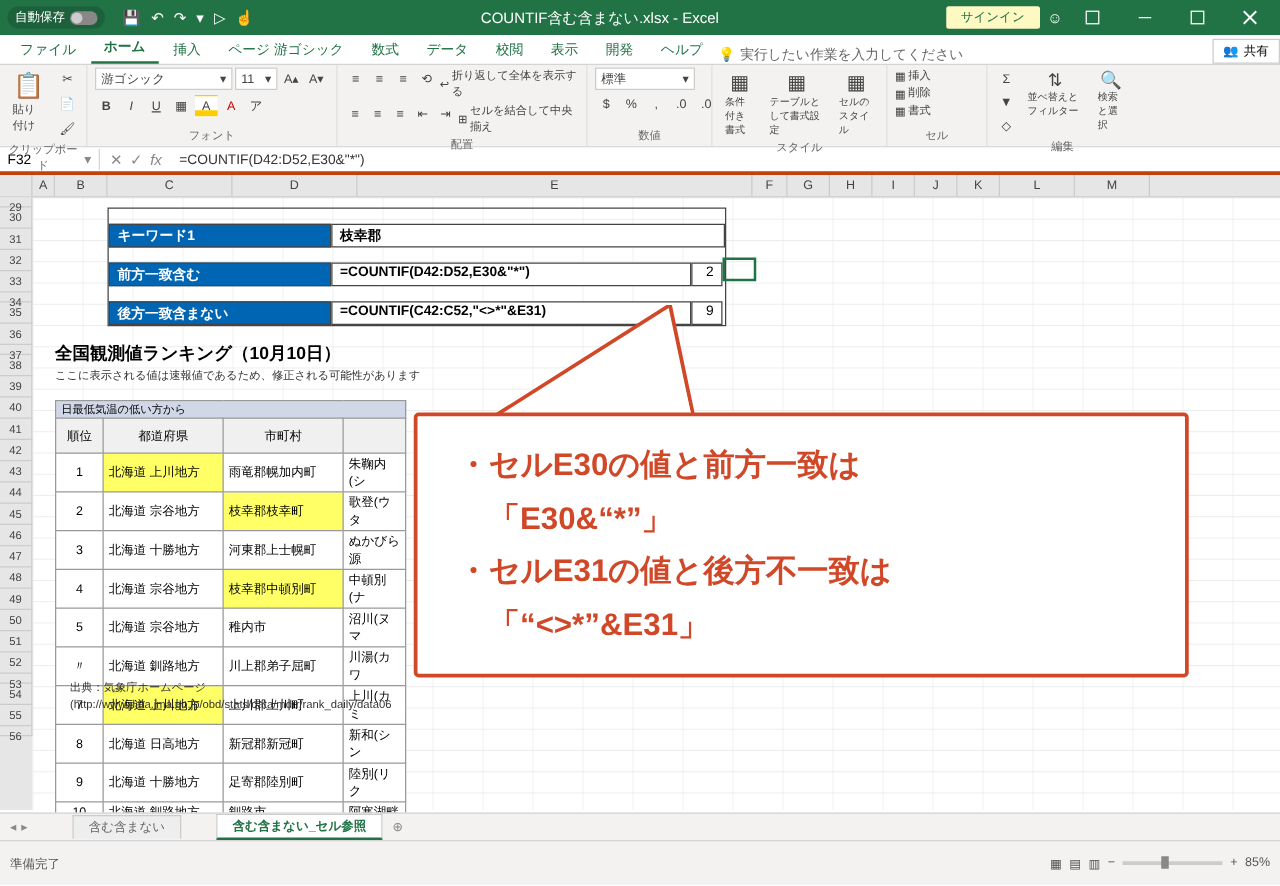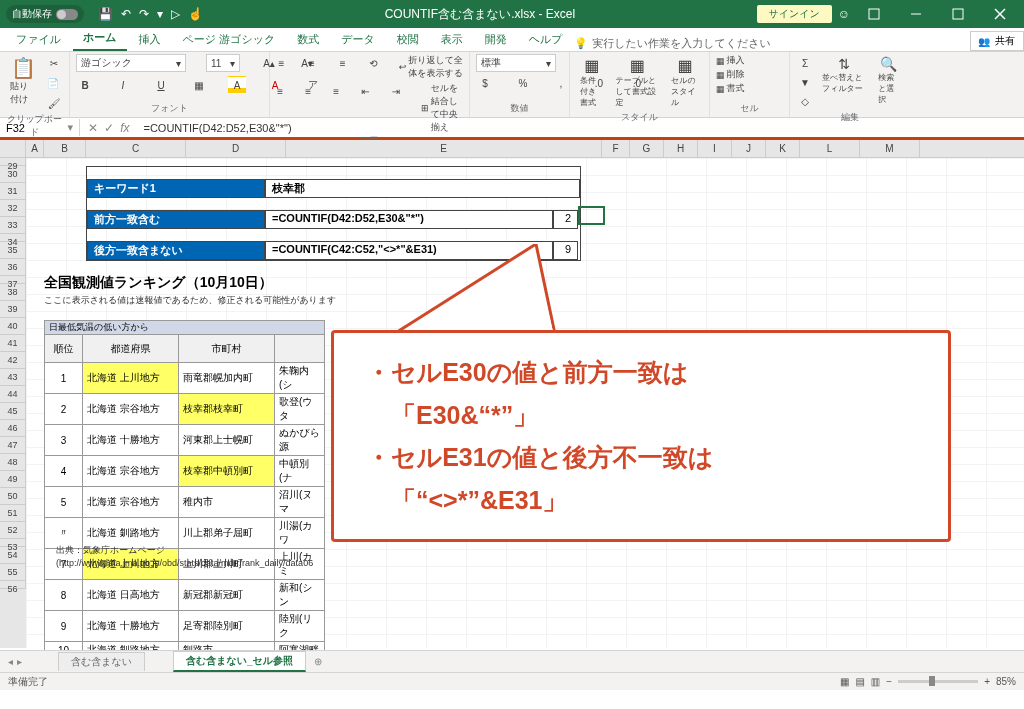--- a/index.html
+++ b/index.html
@@ -27,21 +27,21 @@
 .tabs .tellme { color:#666; font-size:11px; display:flex; align-items:center; gap:4px; }
 .share-btn { margin-left:12px; border:1px solid #ccc; padding:2px 8px; font-size:10px; display:flex; align-items:center; gap:4px; }
 
 
 .ribbon { height:66px; background:#f3f2f1; border-bottom:1px solid #d4d4d4; display:flex; font-size:10px; color:#444; }
 .rgroup { border-right:1px solid #e0e0e0; padding:2px 6px; display:flex; flex-direction:column; justify-content:space-between; }
 .rgroup .controls { display:flex; align-items:flex-start; gap:4px; flex:1; }
 .rgroup .label { text-align:center; font-size:9px; color:#666; padding-top:1px; }
 .rbtn { display:flex; flex-direction:column; align-items:center; padding:2px 4px; font-size:9px; color:#444; }
 .fontbox { display:flex; flex-direction:column; gap:2px; }
-.fontrow { display:flex; gap:20px; }
+.fontrow { display:flex; gap:2px; }
 .selectbox { border:1px solid #ccc; background:#fff; padding:1px 4px; font-size:10px; display:flex; align-items:center; justify-content:space-between; }
 .smallicon { width:18px; height:18px; border:1px solid transparent; display:flex; align-items:center; justify-content:center; font-size:10px; }
 
 
 .fxbar { height:22px; border-bottom:3px solid #c2410c; display:flex; align-items:center; background:#fff; }
 .namebox { width:80px; border-right:1px solid #d4d4d4; padding:2px 6px; font-size:11px; display:flex; align-items:center; justify-content:space-between;}
 .fxbtns { display:flex; gap:6px; padding:0 8px; color:#888; }
 .fxinput { flex:1; padding:2px 6px; font-size:11px; color:#333; }
 
 
@@ -81,21 +81,21 @@
 .callout-text { color:#d04828; font-size:25px; line-height:1.7; font-weight:600; }
 
 
 .sheettabs { position:absolute; bottom:0; left:0; right:0; height:22px; background:#f3f2f1; border-top:1px solid #d4d4d4; display:flex; align-items:center; font-size:10px; }
 .stbtns { display:flex; gap:4px; padding:0 8px; color:#888; }
 .stab { padding:2px 12px; border:1px solid #ccc; background:#fff; color:#217346; border-bottom:none;margin-left:28px; }
 .stab.active { font-weight:bold; border-bottom:2px solid #217346; background:#fff; }
 .stab.inactive { background:#eee; color:#666; }
 
 
-.statusbar { height:18px; background:#f3f2f1; border-top:1px solid #d4d4d4; display:flex; align-items:center; font-size:10px; color:#555; padding:0 8px; justify-content:space-between; }
+.statusbar { height:36px; background:#f3f2f1; border-top:1px solid #d4d4d4; display:flex; align-items:center; font-size:10px; color:#555; padding:0 8px; justify-content:space-between; }
 .zoom { display:flex; align-items:center; gap:6px; }
 .zoomslider { width:80px; height:3px; background:#ccc; position:relative; }
 .zoomslider::after { content:""; position:absolute; width:6px; height:10px; background:#888; left:38%; top:-4px; }
 
 
 .selcell { position:absolute; border:2px solid #217346; pointer-events:none; }
 
 
 .cA{width:18px}.cB{width:42px}.cC{width:100px}.cD{width:100px}.cE{width:316px}.cF{width:28px}.cG{width:34px}.cH{width:34px}.cI{width:34px}.cJ{width:34px}.cK{width:34px}.cL{width:60px}.cM{width:60px}
 </style>

